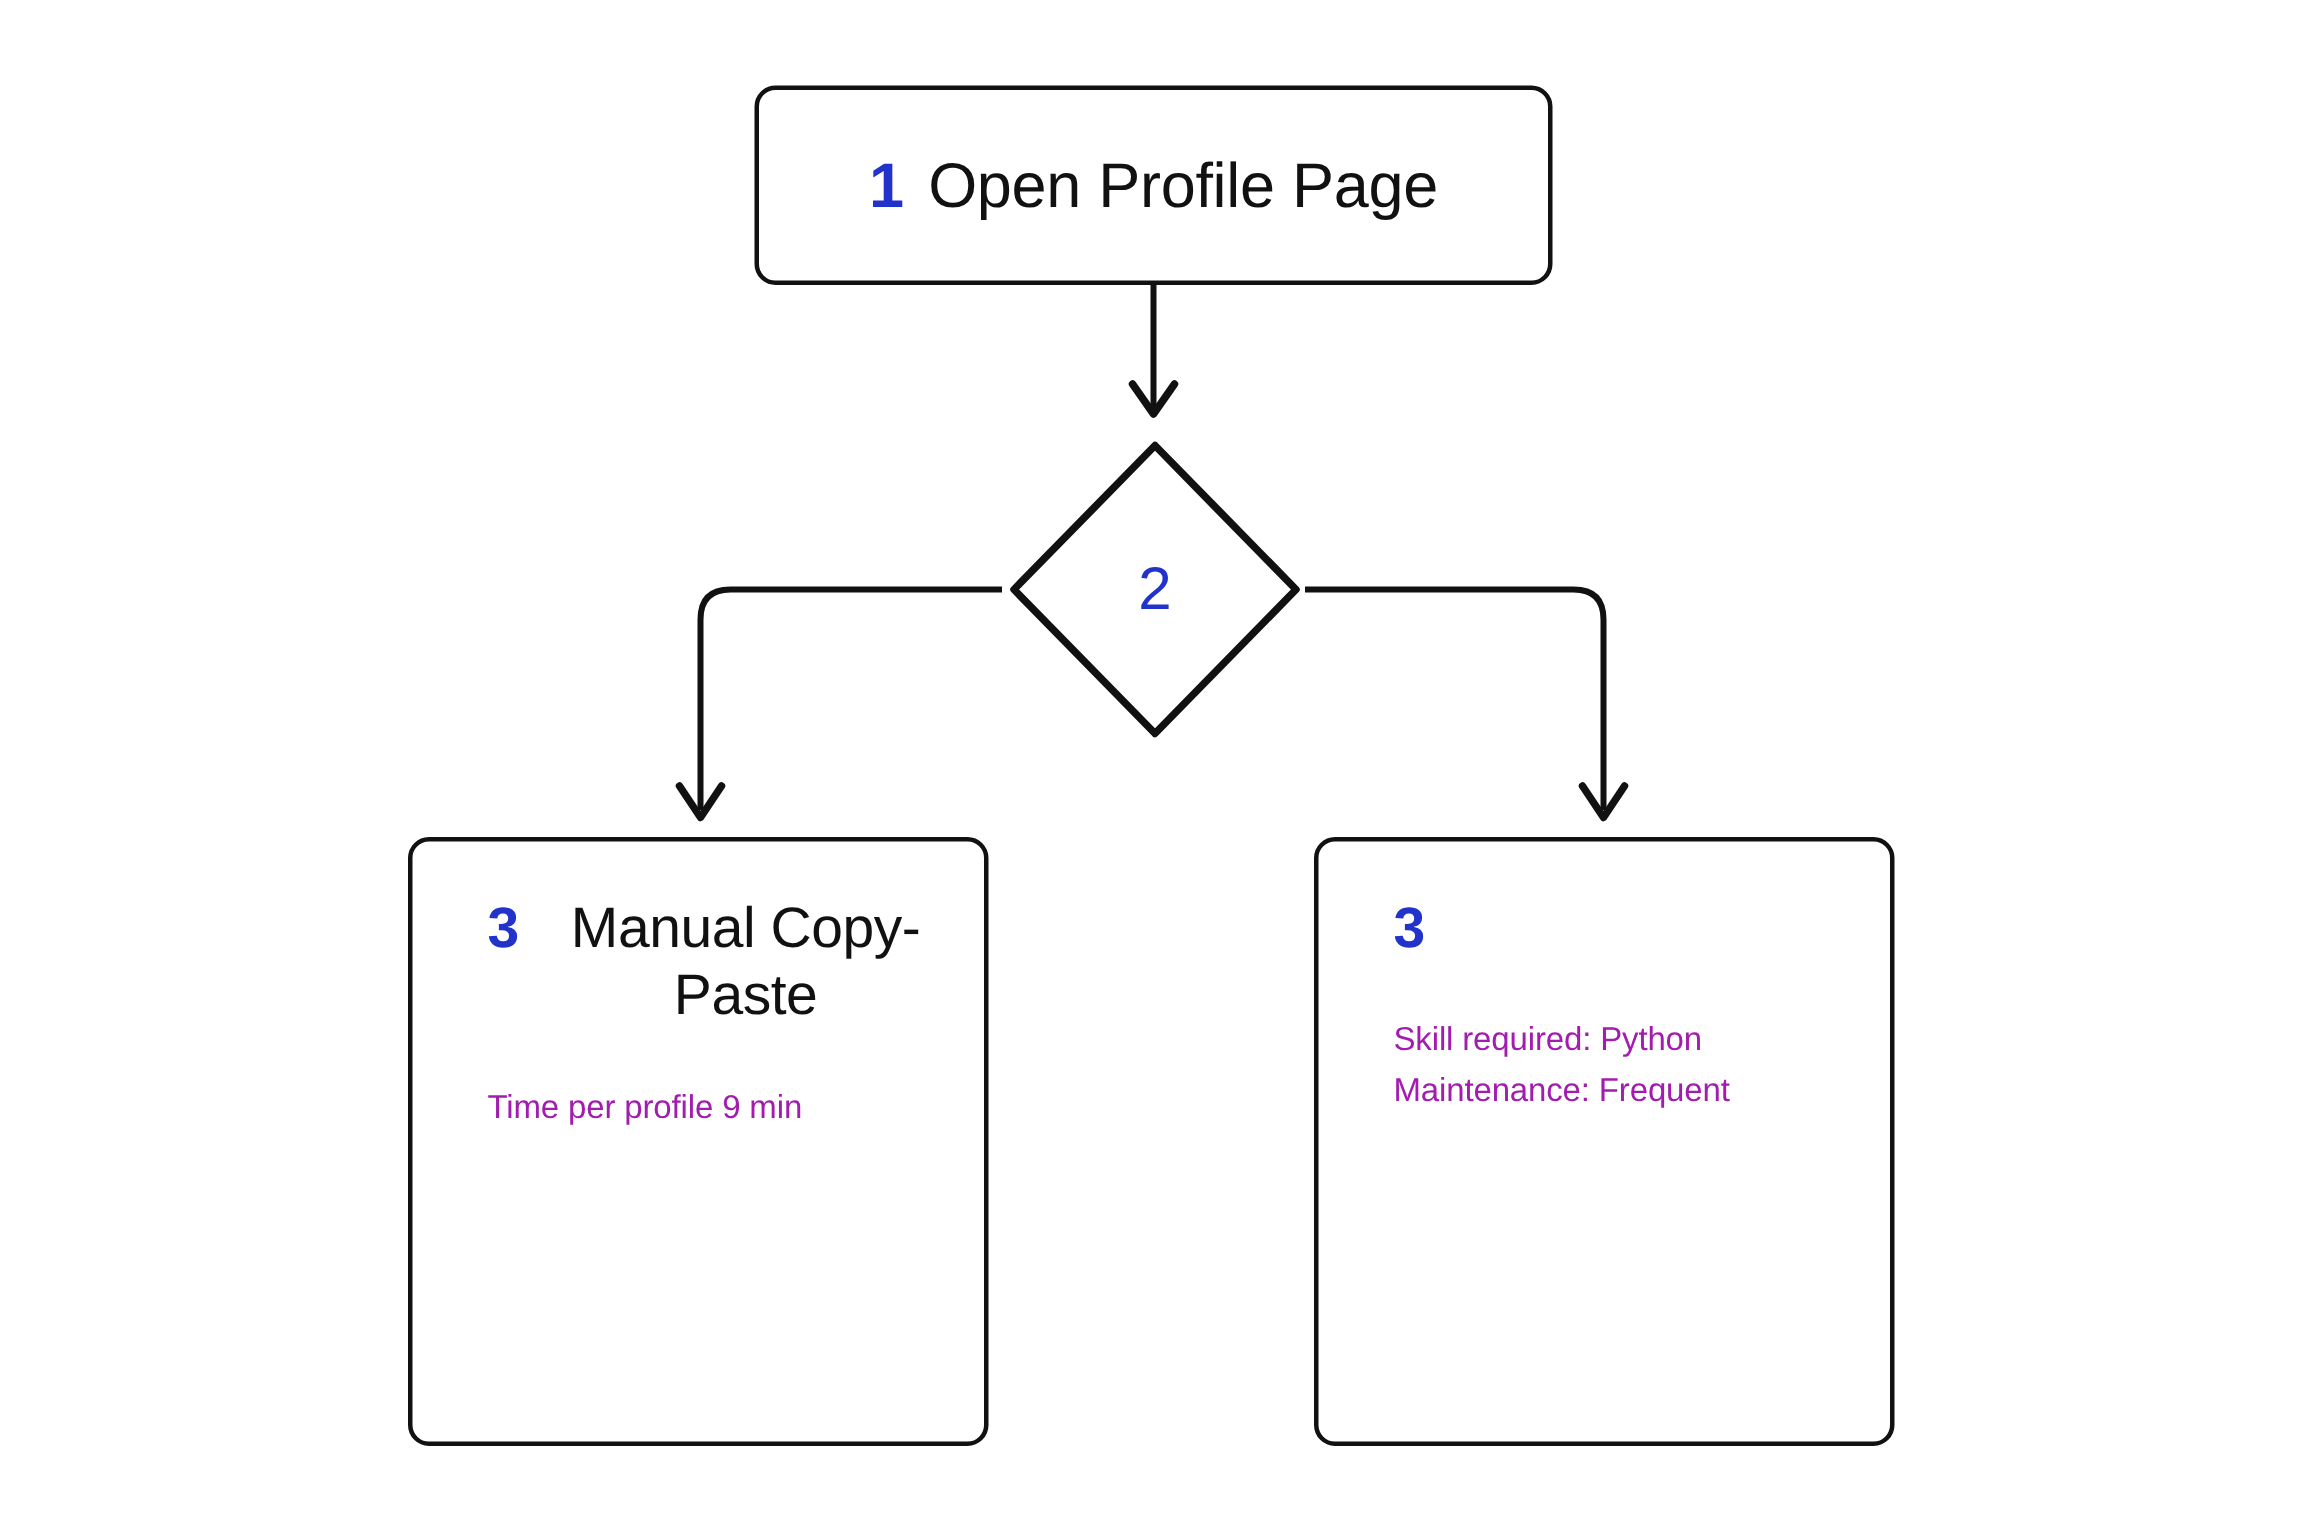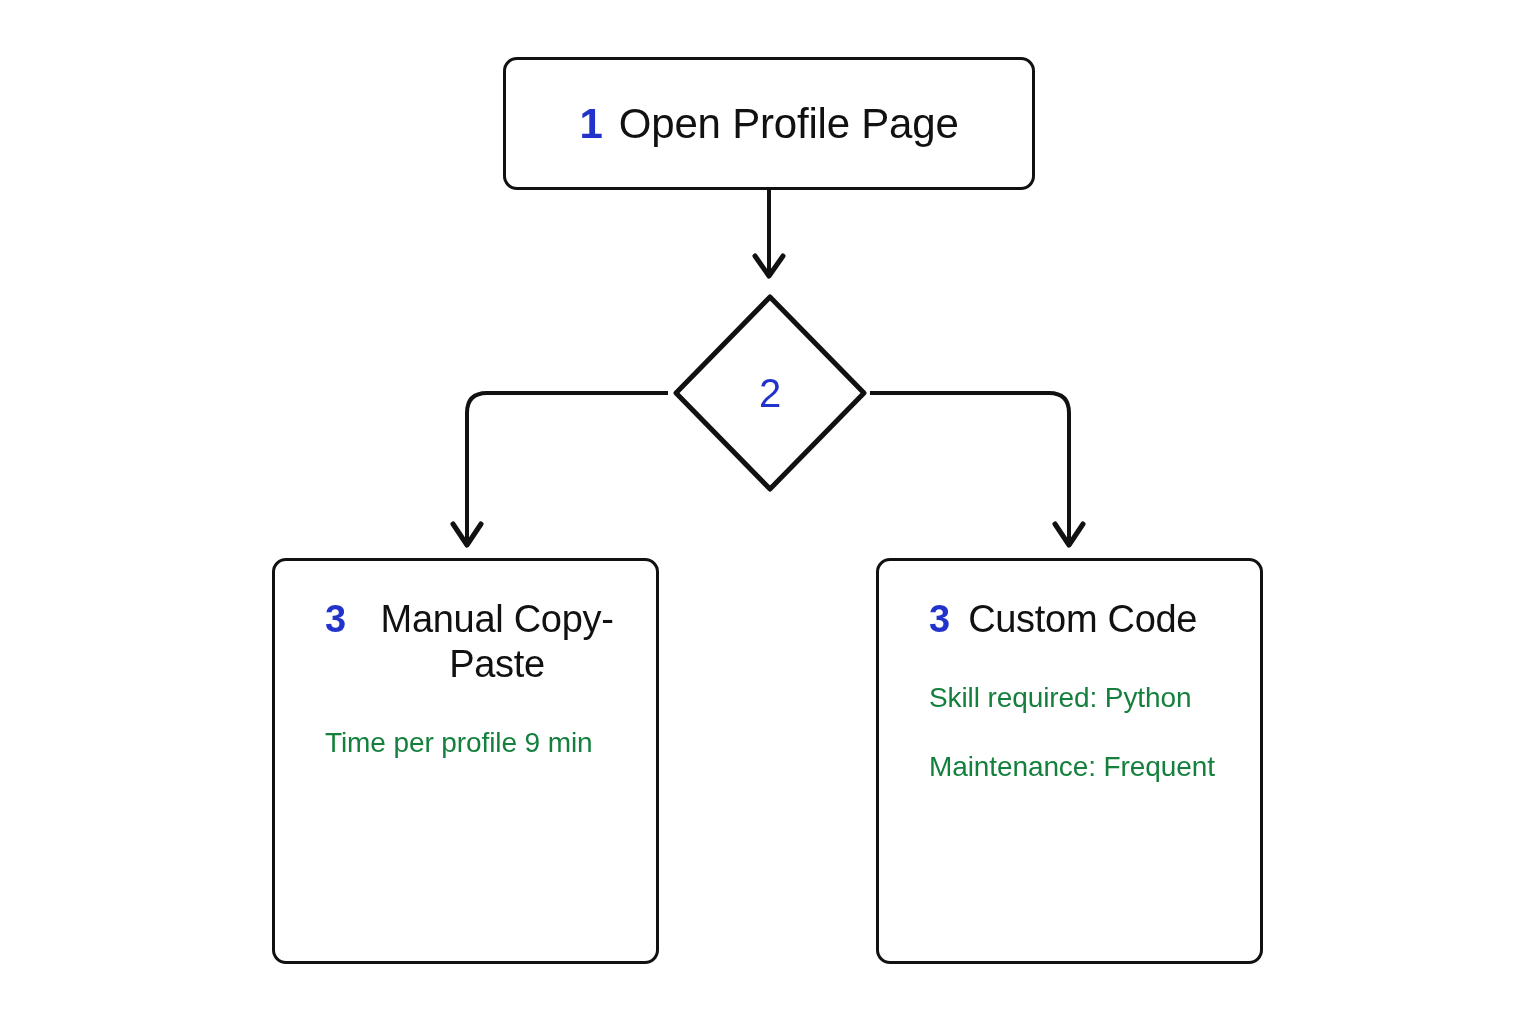--- a/index.html
+++ b/index.html
@@ -121,28 +121,27 @@
     font-weight: 400;
     color: #111111;
     line-height: 1.18;
     letter-spacing: -0.3px;
     text-align: center;
   }
   .opt-body {
     padding-left: 24px;
   }
   .opt-line {
-    font-size: 28px;
+    font-size: 22px;
     font-weight: 400;
-    color: #15803d;
+    color: #a21caf;
     line-height: 1.55;
     letter-spacing: -0.1px;
   }
   .opt-line + .opt-line {
-    margin-top: 26px;
   }
 </style>
 </head>
 <body>
 
 <div id="canvas">
 
   <svg id="edges" viewBox="0 0 1536 1024" xmlns="http://www.w3.org/2000/svg">
 
     <g>
@@ -181,21 +180,20 @@
       <span class="opt-name">Manual Copy-Paste</span>
     </div>
     <div class="opt-body">
       <div class="opt-line">Time per profile 9 min</div>
     </div>
   </div>
 
   <div class="node node-option right">
     <div class="opt-title">
       <span class="opt-num">3</span>
-      <span class="opt-name">Custom Code</span>
     </div>
     <div class="opt-body">
       <div class="opt-line">Skill required: Python</div>
       <div class="opt-line">Maintenance: Frequent</div>
     </div>
   </div>
 
 </div>
 
 </body></html>

